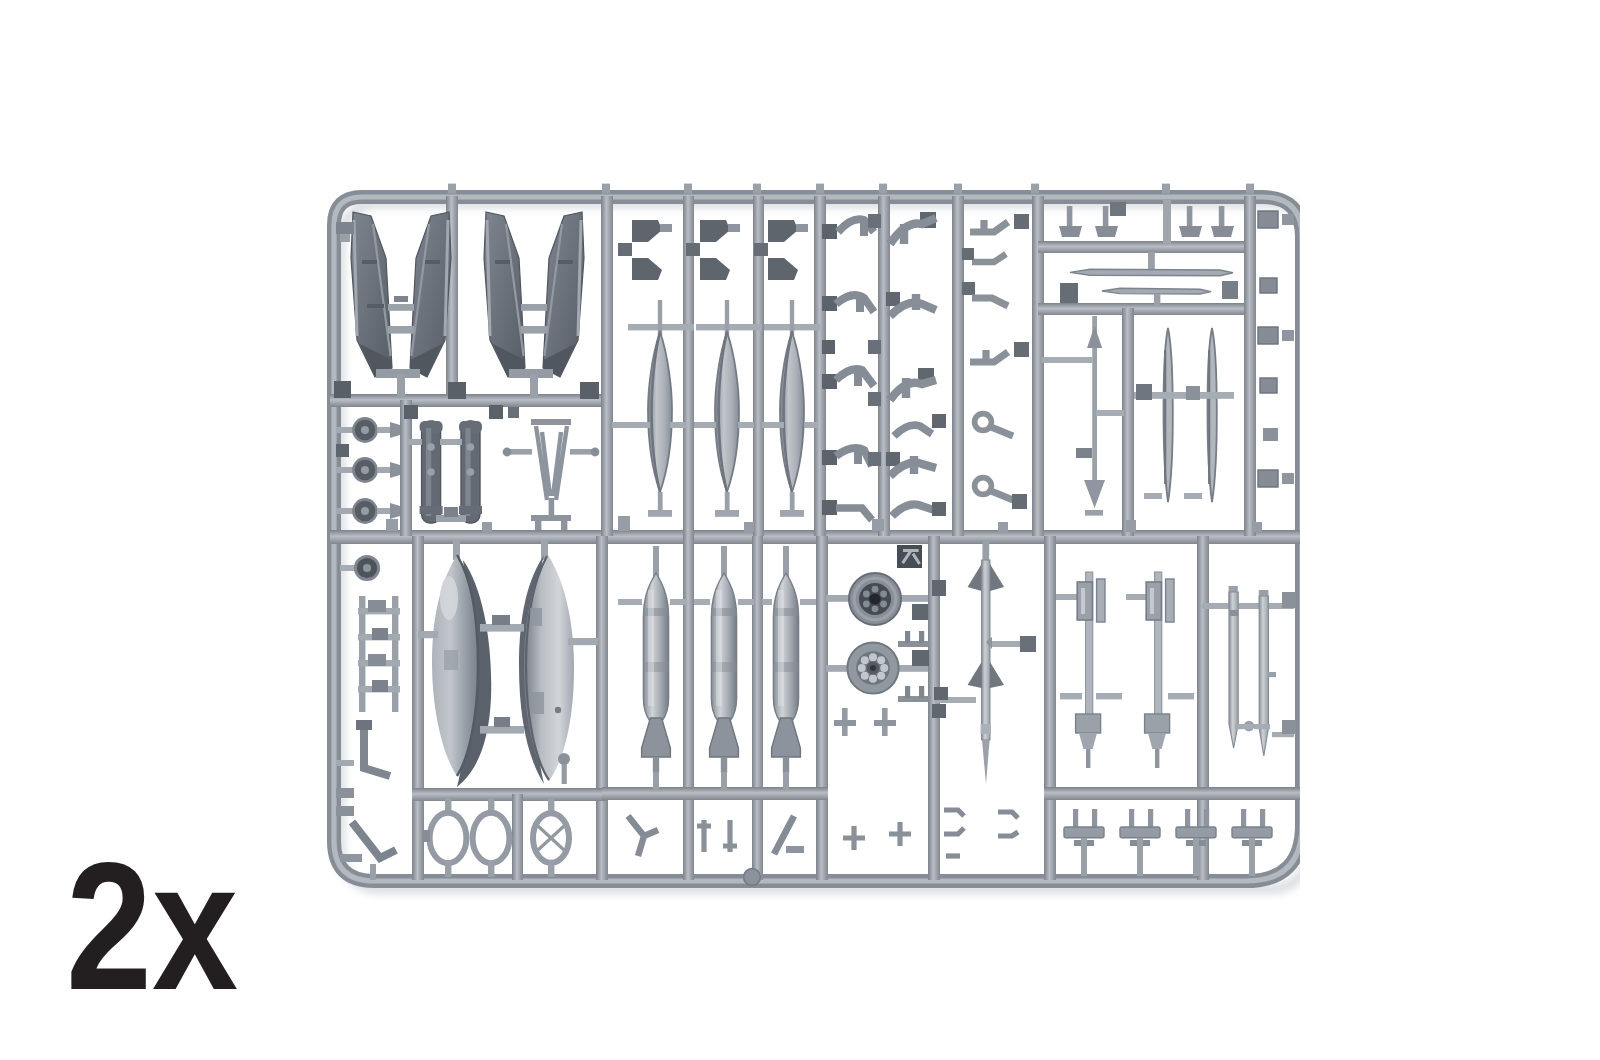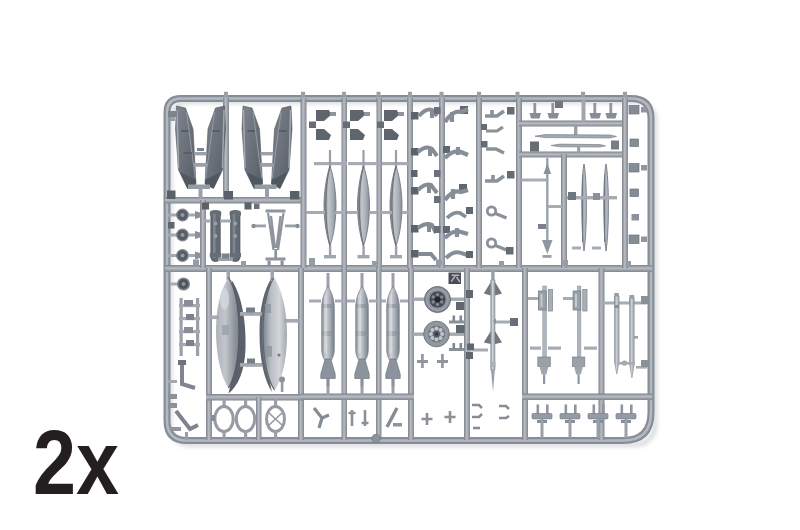--- a/index.html
+++ b/index.html
@@ -1,16 +1,16 @@
 <!DOCTYPE html>
 <html><head>
 <meta charset="utf-8">
 <style>
   html,body{margin:0;padding:0;background:#ffffff;}
-  #stage{position:relative;width:800px;height:530px;background:#5eead4;overflow:hidden;font-family:"Liberation Sans",sans-serif;}
+  #stage{position:relative;width:650px;height:530px;background:#5eead4;overflow:hidden;font-family:"Liberation Sans",sans-serif;}
 </style>
 </head>
 <body>
 <div id="stage">
 <svg width="800" height="530" viewBox="0 0 800 530">
 <defs>
   <linearGradient id="vRail" x1="0" y1="0" x2="1" y2="0">
     <stop offset="0" stop-color="#7c828b"></stop>
           <stop offset="0.45" stop-color="#b9bdc4"></stop>
           <stop offset="1" stop-color="#81878f"></stop>

